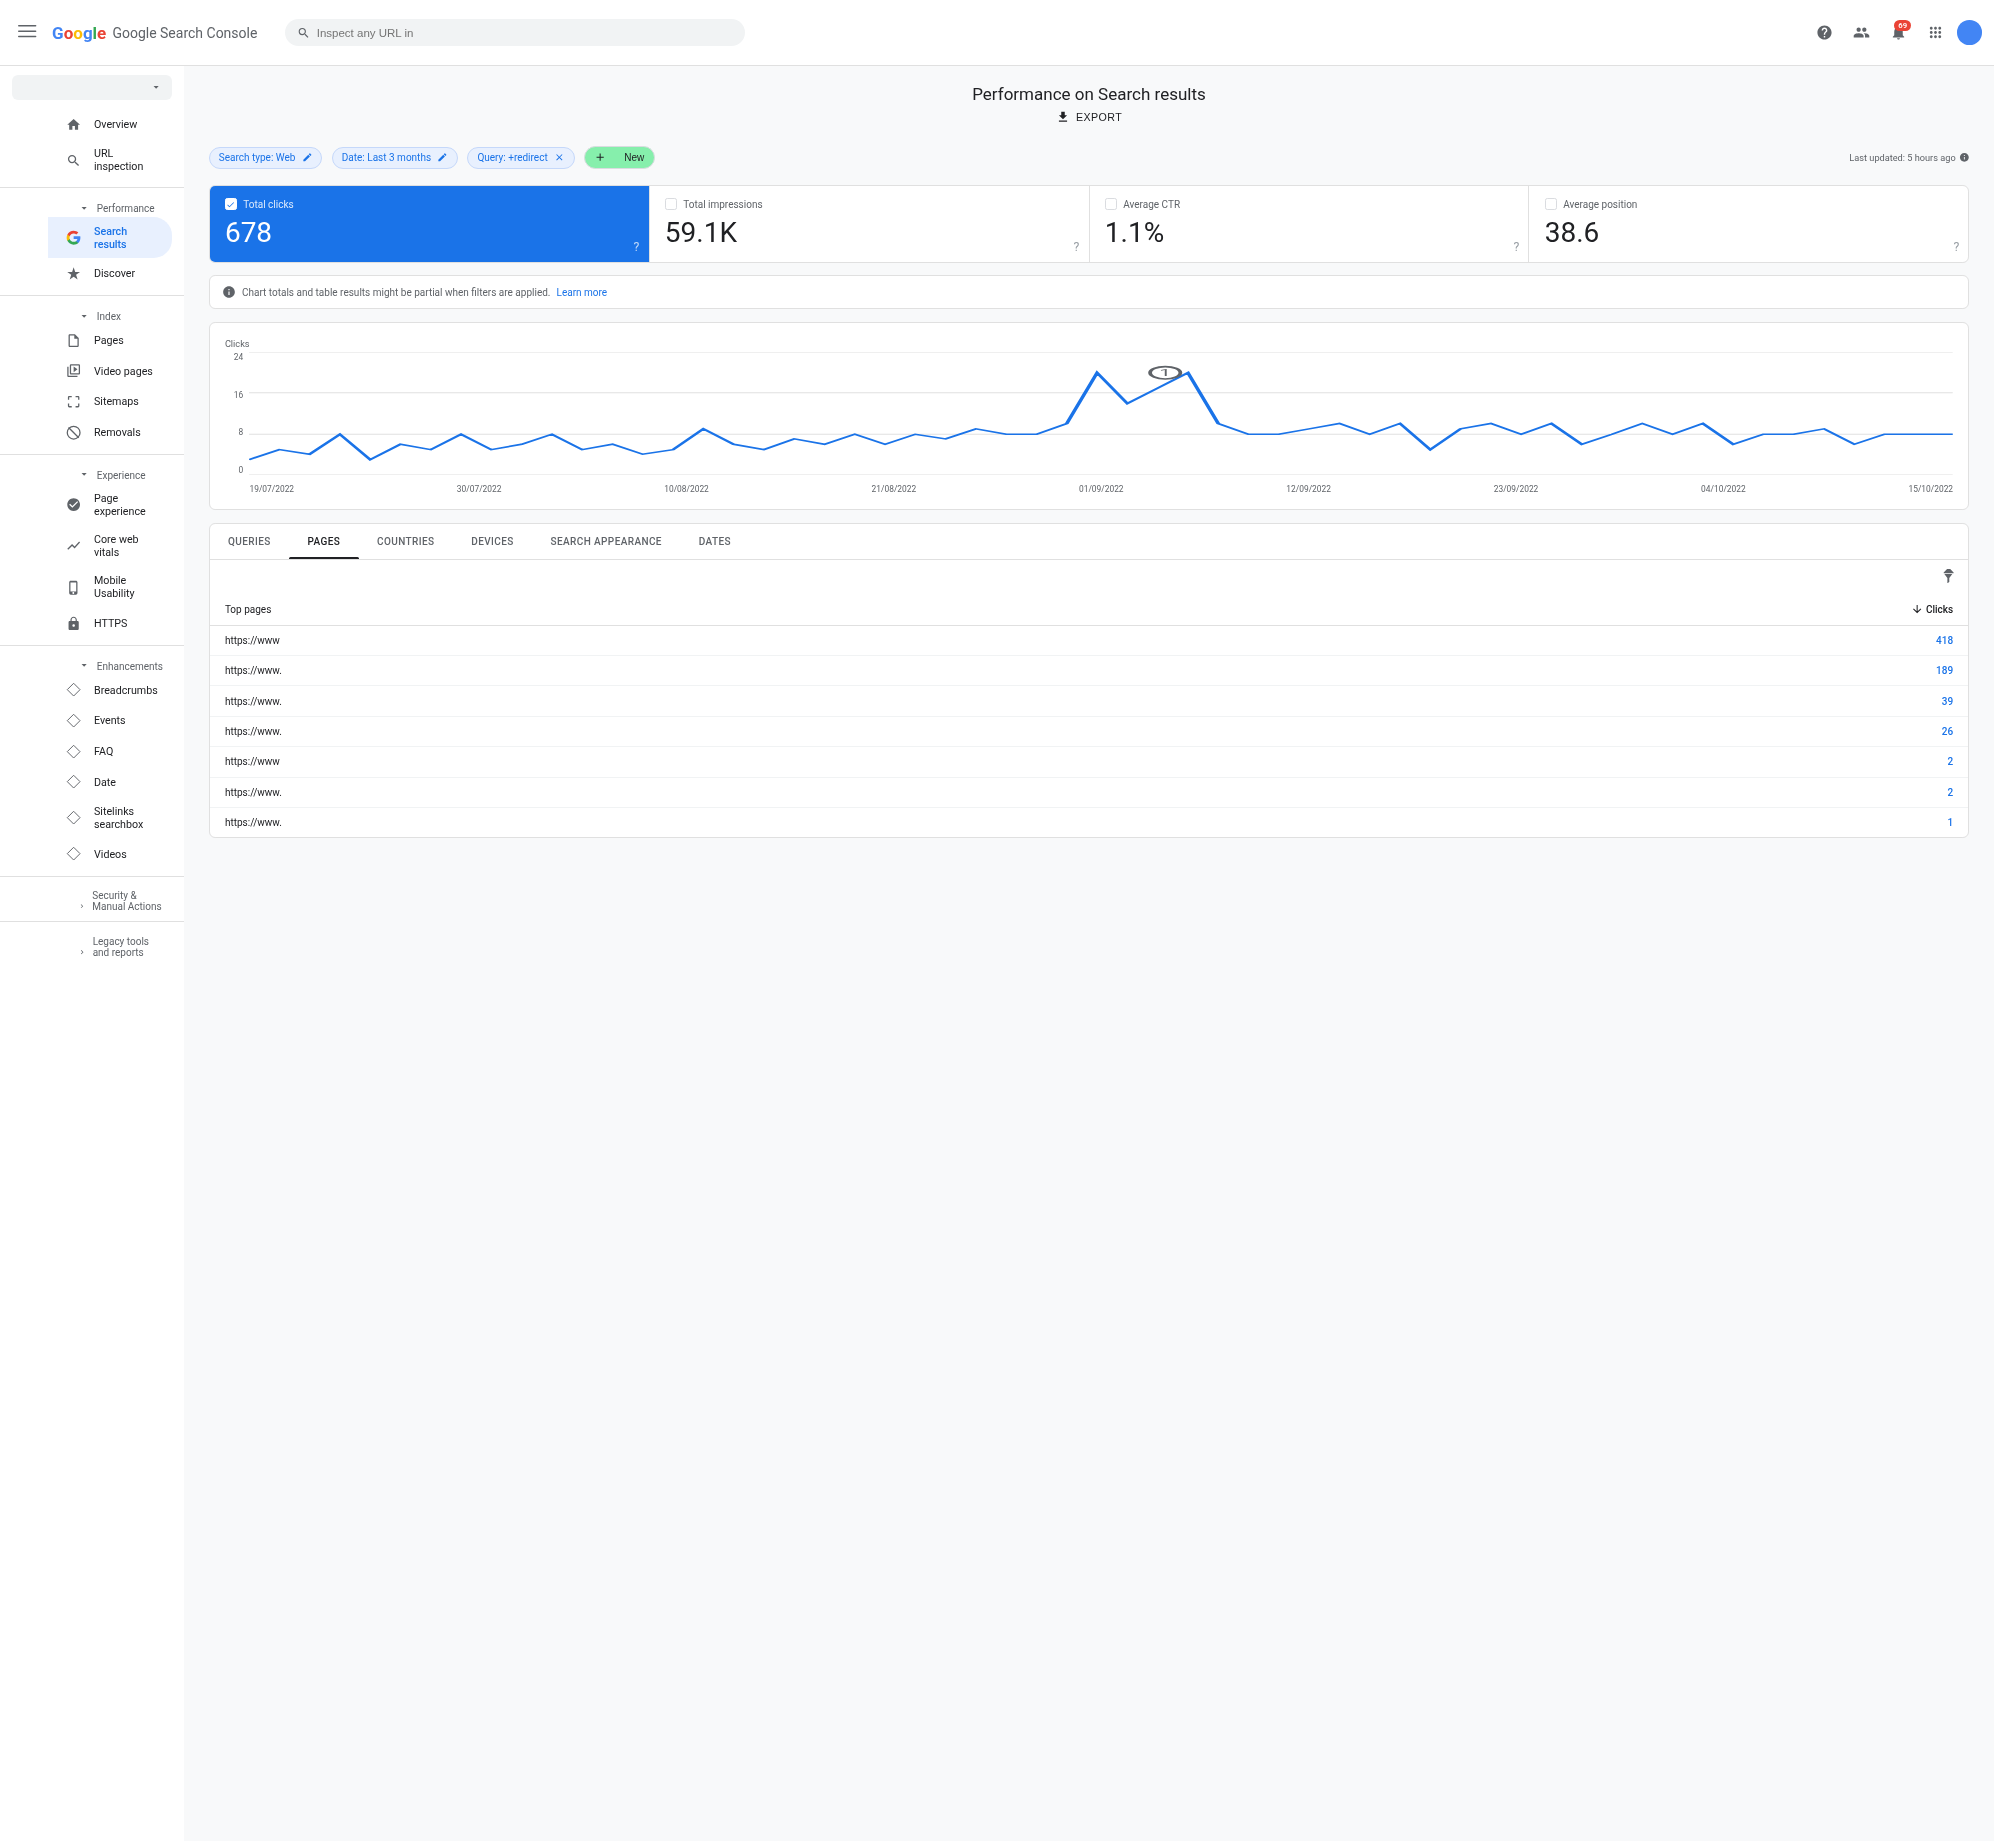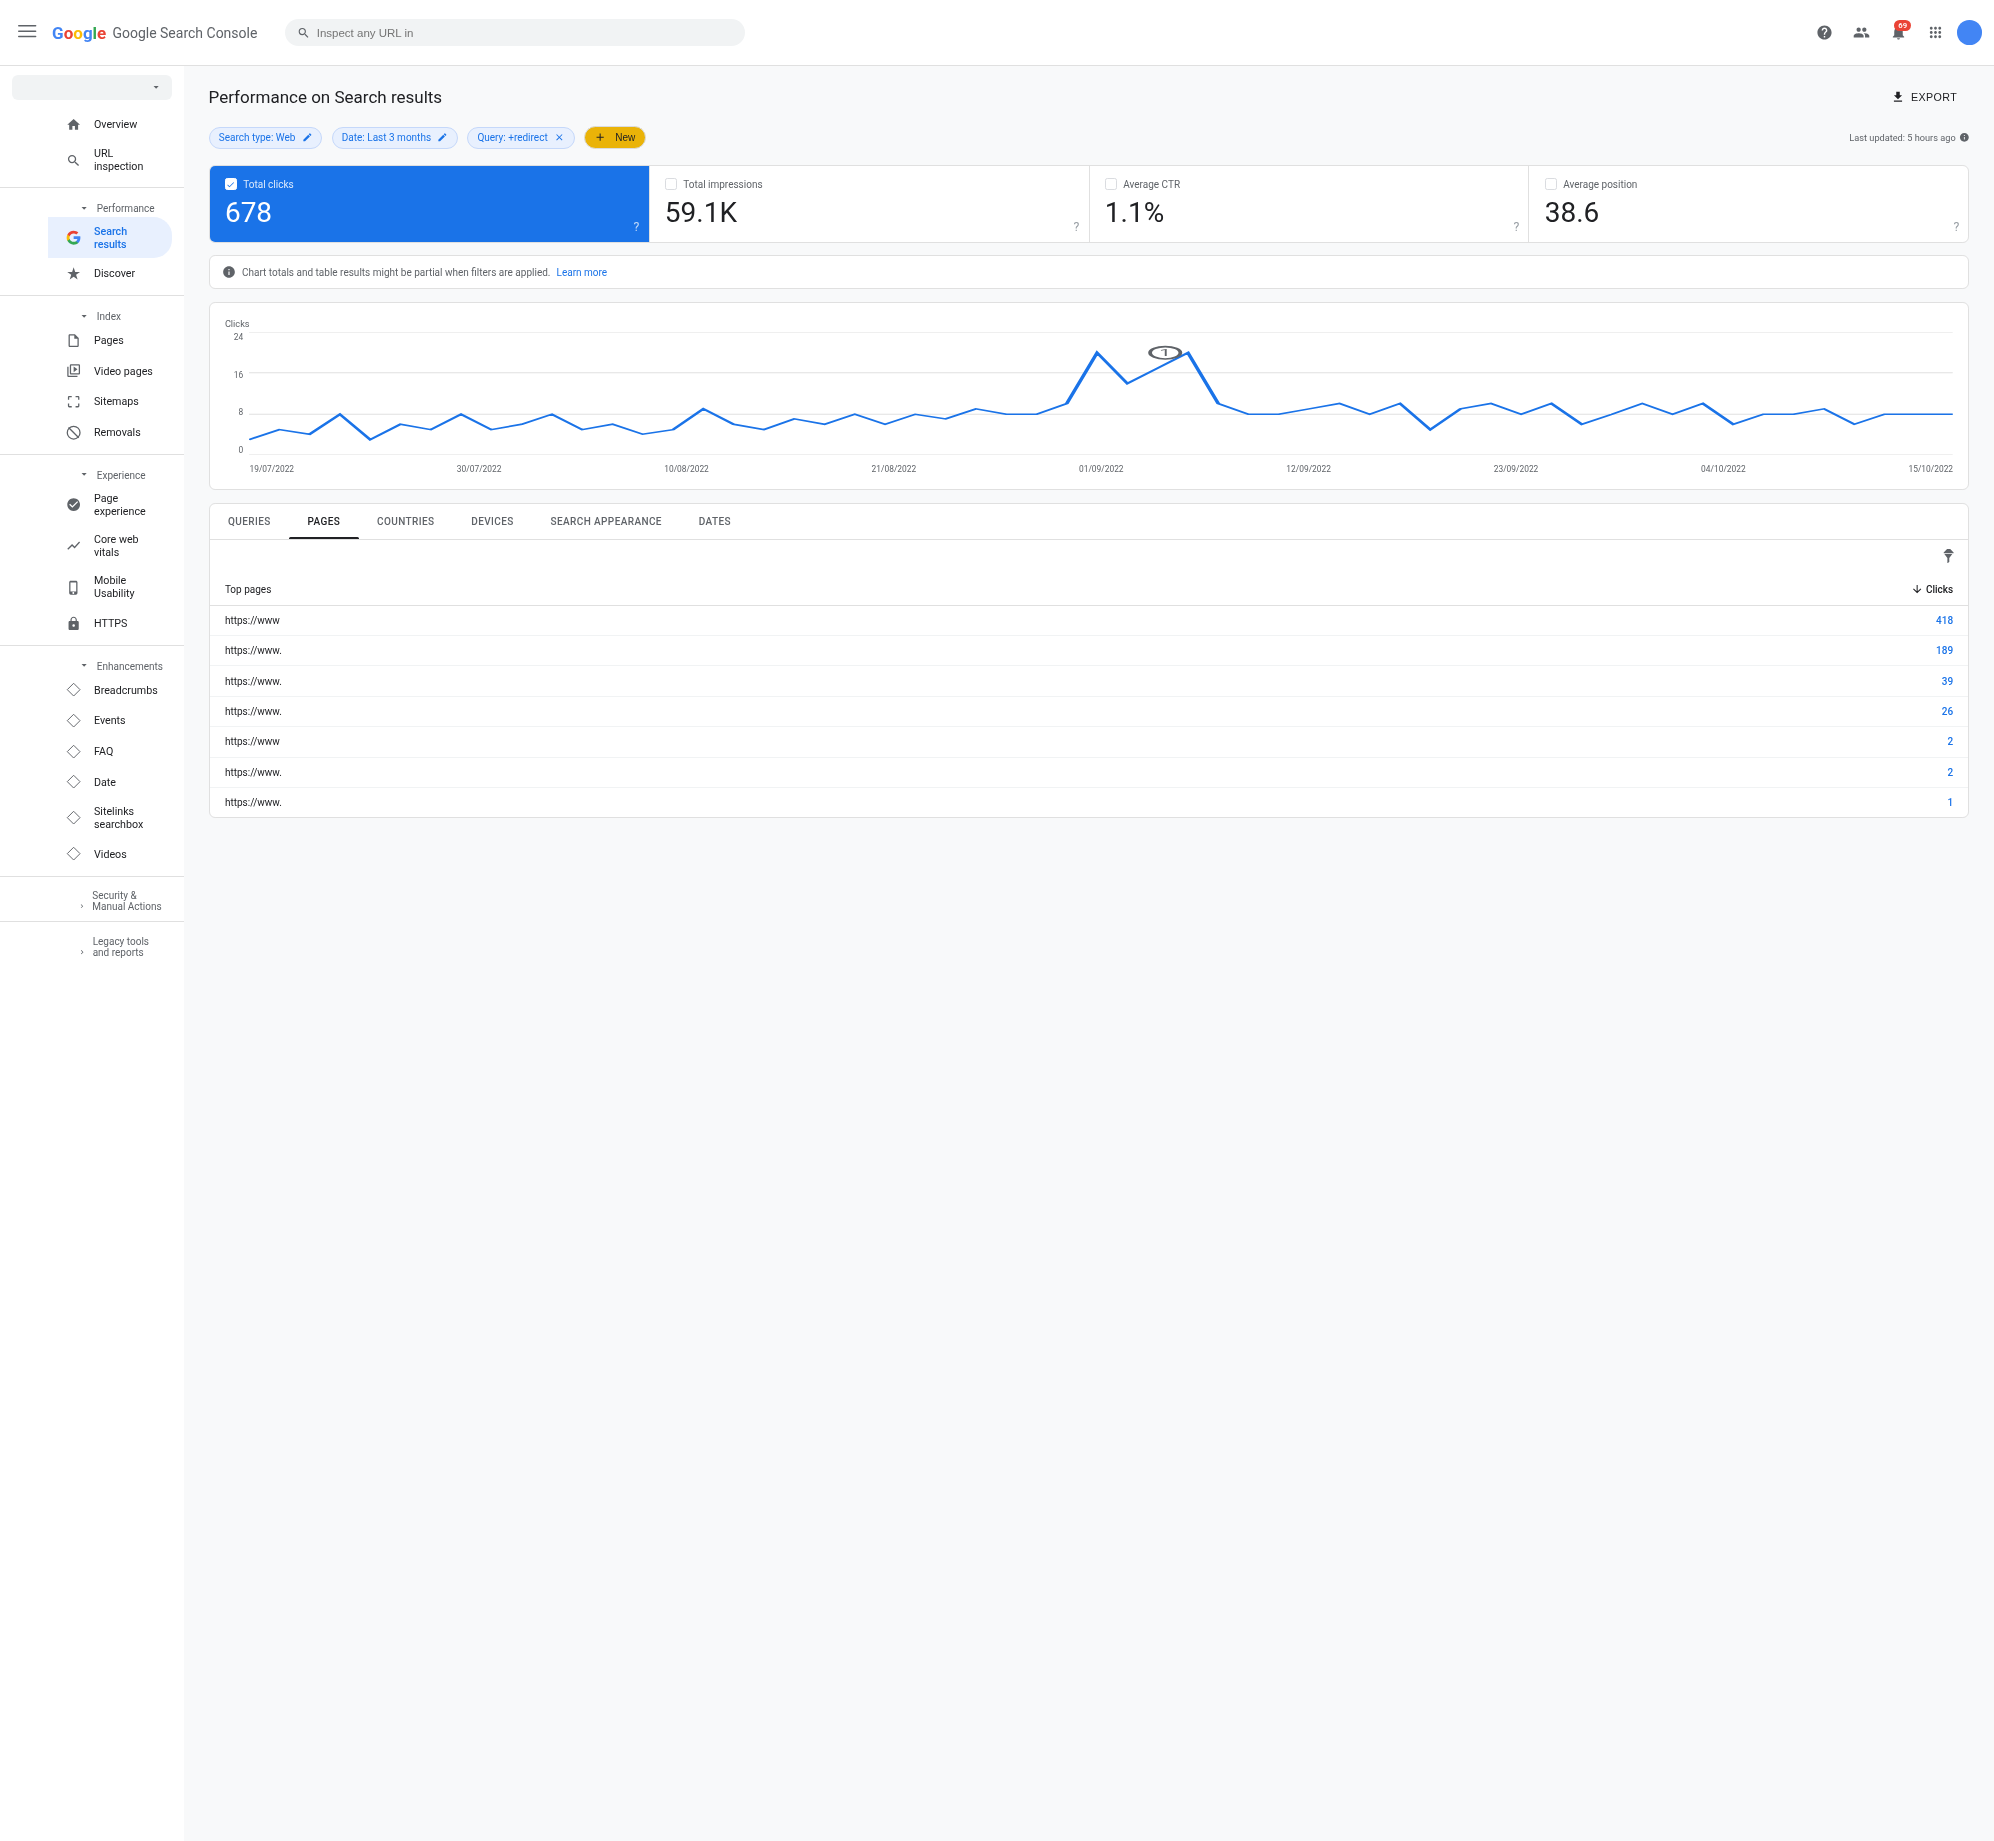--- a/index.html
+++ b/index.html
@@ -32,28 +32,28 @@
     .property-selector span { flex: 1; font-size: 10px; color: #202124; overflow: hidden; text-overflow: ellipsis; white-space: nowrap; }
     .sidebar-section { margin-top: 3.1px; padding-left: 48px; }
     .sidebar-item { display: flex; align-items: center; gap: 12.3px; padding: 7.7px 18.4px; cursor: pointer; border-radius: 0 18.4px 18.4px 0; margin-right: 12.3px; color: #202124; font-size: 10.7px; }
     .sidebar-item.active { background: #e8f0fe; color: #1a73e8; font-weight: 500; }
     .sidebar-item .icon { width: 15.3px; height: 15.3px; display: flex; align-items: center; justify-content: center; flex-shrink: 0; }
     .sidebar-section-header { display: flex; align-items: flex-end; gap: 6.1px; padding: 7.7px 18.4px 3.1px; cursor: pointer; color: #5f6368; font-size: 10px; margin-left: 12px; }
     .sidebar-divider { height: 0.8px; background: #e0e0e0; margin: 6.1px 0; }
 
     
     .main-content { flex: 1; overflow-y: auto; padding: 18.4px 24.6px; background: #f8f9fa; }
-    .page-header { display: flex; align-items: center; justify-content: space-between; margin-bottom: 15.3px; }
+    .page-header { display: flex; align-items: center; justify-content: space-between; margin-bottom: 15.3px; flex-direction: column; }
     .page-title { font-size: 17px; font-weight: 400; color: #202124; }
     .export-btn { display: flex; align-items: center; gap: 6.1px; padding: 6.1px 12.3px; border: none; background: transparent; cursor: pointer; color: #202124; font-size: 10.7px; font-weight: 500; letter-spacing: 0.4px; }
 
     
     .filter-bar { display: flex; align-items: center; gap: 9.2px; margin-bottom: 15.3px; flex-wrap: wrap; }
     .filter-chip { display: flex; align-items: center; gap: 6.1px; padding: 4.6px 9.2px; background: #e8f0fe; border-radius: 12.3px; font-size: 10px; color: #1a73e8; cursor: pointer; border: 0.8px solid #c5d8fa; }
-    .new-btn { display: flex; align-items: center; gap: 9px; padding: 4.6px 9.2px; background: #eab308; border: 0.8px solid #dadce0; border-radius: 12.3px; font-size: 10px; cursor: pointer; color: #202124; }
+    .new-btn { display: flex; align-items: center; gap: 18px; padding: 4.6px 9.2px; background: #86efac; border: 0.8px solid #dadce0; border-radius: 12.3px; font-size: 10px; cursor: pointer; color: #202124; }
     .last-updated { margin-left: auto; font-size: 9.2px; color: #5f6368; display: flex; align-items: center; gap: 3.1px; }
 
     
     .metrics-row { display: flex; gap: 0; background: #fff; border: 0.8px solid #e0e0e0; border-radius: 6.1px; margin-bottom: 12.3px; overflow: hidden; }
     .metric-card { flex: 1; padding: 12.3px 15.3px; border-right: 0.8px solid #e0e0e0; position: relative; }
     .metric-card:last-child { border-right: none; }
     .metric-card.active { background: #1a73e8; color: #fff; }
     .metric-card-header { display: flex; align-items: center; gap: 6.1px; margin-bottom: 6.1px; }
     .metric-checkbox { width: 12.3px; height: 12.3px; border: 1.5px solid #dadce0; border-radius: 2.3px; flex-shrink: 0; cursor: pointer; display: flex; align-items: center; justify-content: center; }
     .metric-card.active .metric-checkbox { background: #fff; border-color: #fff; }

